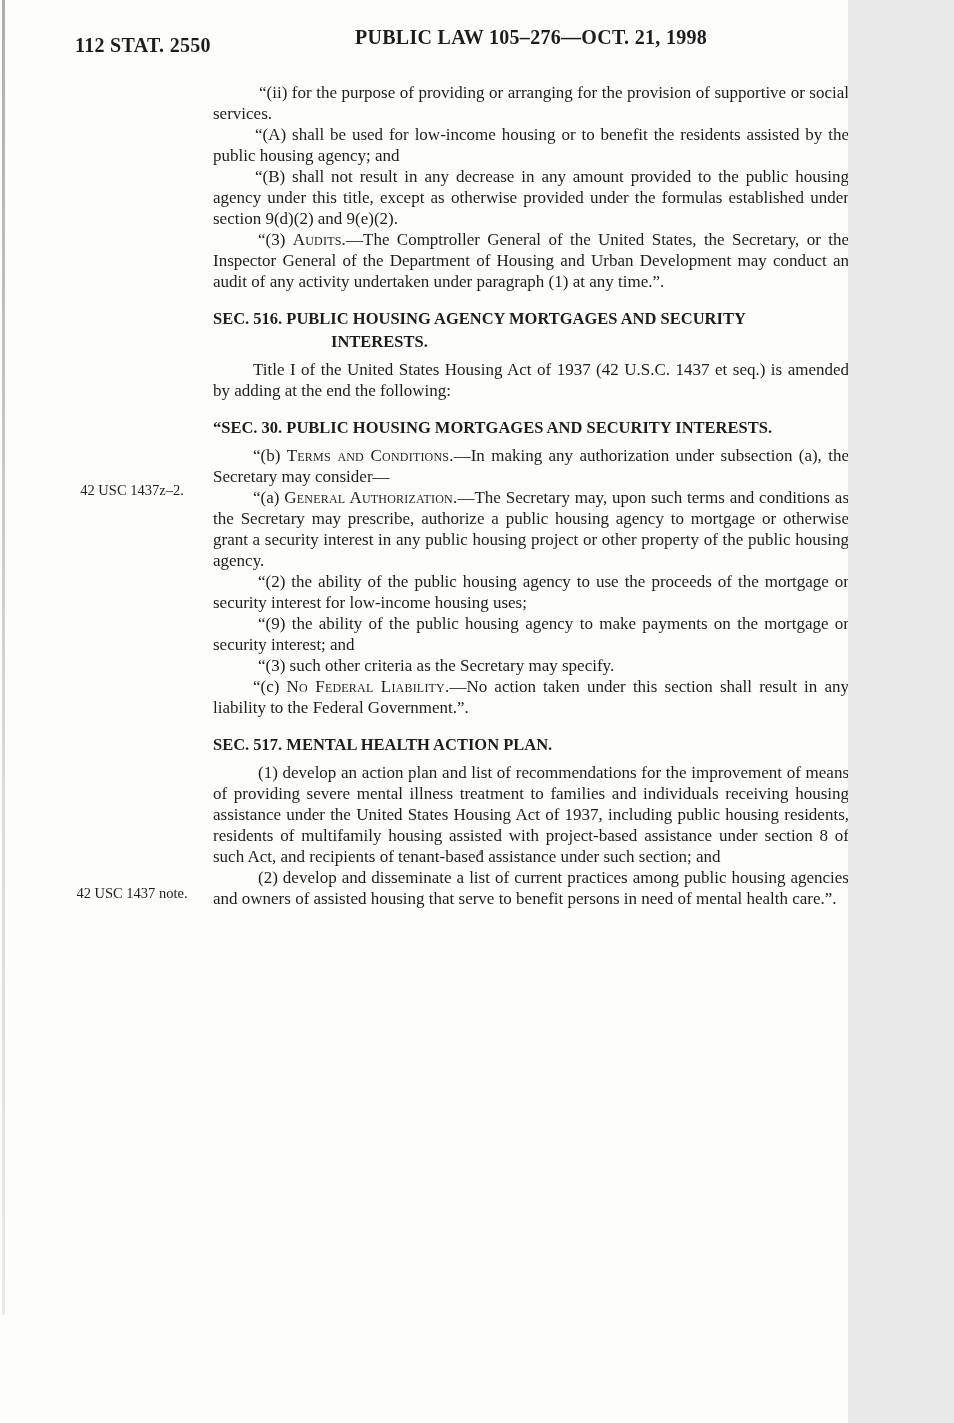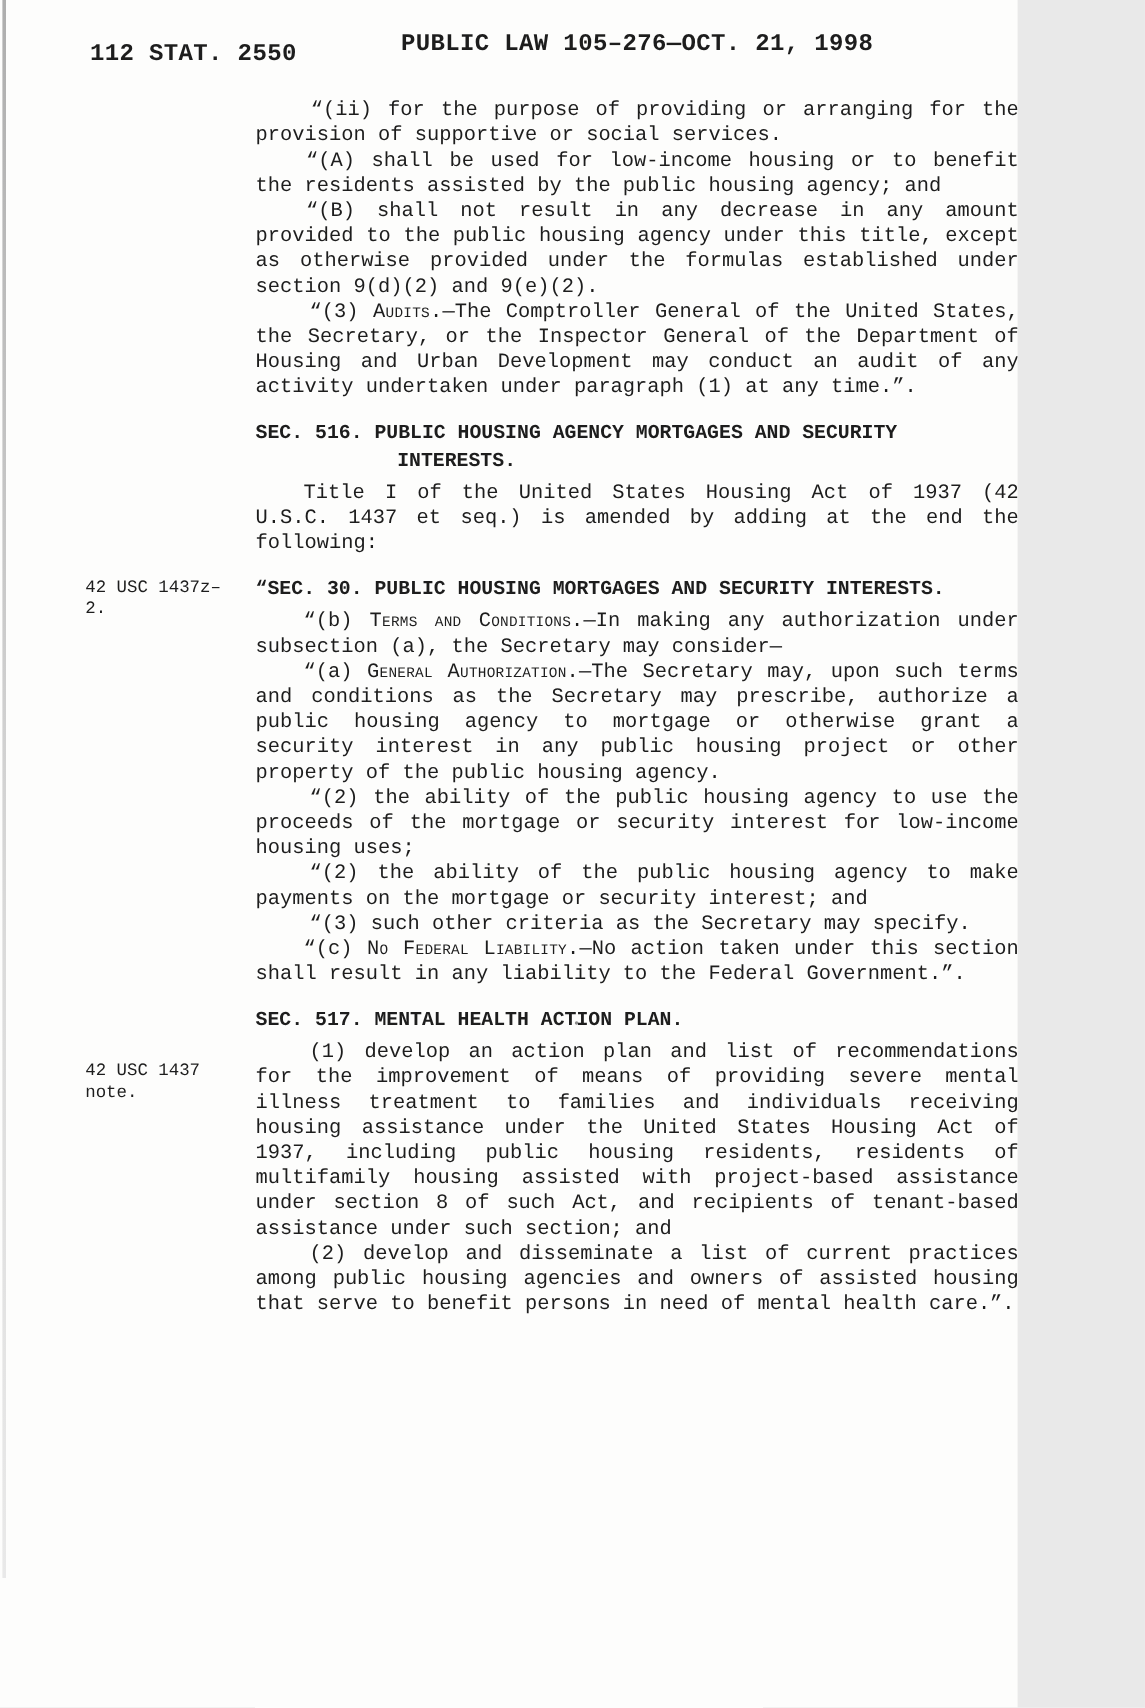--- a/index.html
+++ b/index.html
@@ -1,20 +1,20 @@
 <!DOCTYPE html>
 <html><head>
 <meta charset="utf-8">
 <style>
   html,body{margin:0;padding:0;background:#e9e9e9;}
   .page{
     position:relative;
     width:848px;height:1423px;
     background:#fdfdfc;
-    font-family:Liberation Mono, monospace;
+    font-family:Liberation Serif, serif;
     color:#1d1d1d;
     overflow:hidden;
   }
   .scan-edge{
     position:absolute;left:2px;top:0;width:3px;height:1315px;
     background:linear-gradient(#9a9a9a,#d2d2d2 60%,#e4e4e4);
     opacity:.8;
   }
   .scan-speck{
     position:absolute;left:479px;top:851px;width:3px;height:3px;
@@ -41,21 +41,21 @@
   .lv3{margin-left:106px;text-indent:46px;}
   .sc{font-variant:small-caps;letter-spacing:.2px;}
   .sec-heading{
     font-weight:700;font-size:16.5px;line-height:23px;
     margin:15px 4px 6px 0;
     padding-left:118px;text-indent:-118px;
     text-align:left;
   }
   .margin-note{
     position:absolute;left:71px;width:122px;
-    font-size:14.5px;line-height:18px;text-align:left;
+    font-size:14.5px;line-height:18px;text-align:center;
   }
 </style>
 </head>
 <body>
 
 <div class="page">
   <div class="scan-edge"></div>
   <div class="scan-speck"></div>
 
   <div class="hdr-stat">112 STAT. 2550</div>
@@ -68,20 +68,20 @@
       <p class="lv3"><span>“(ii) for the purpose of providing or arranging for the provision of supportive or social services.</span></p>
       <p class="lv2"><span>“(A) shall be used for low-income housing or to benefit the residents assisted by the public housing agency; and</span></p>
       <p class="lv2"><span>“(B) shall not result in any decrease in any amount provided to the public housing agency under this title, except as otherwise provided under the formulas established under section 9(d)(2) and 9(e)(2).</span></p>
       <p class="lv1"><span>“(3) </span><span class="sc">Audits.</span><span>—The Comptroller General of the United States, the Secretary, or the Inspector General of the Department of Housing and Urban Development may conduct an audit of any activity undertaken under paragraph (1) at any time.”.</span></p>
       <div class="sec-heading">SEC. 516. PUBLIC HOUSING AGENCY MORTGAGES AND SECURITY INTERESTS.</div>
       <p class="lv0"><span>Title I of the United States Housing Act of 1937 (42 U.S.C. 1437 et seq.) is amended by adding at the end the following:</span></p>
       <div class="sec-heading">“SEC. 30. PUBLIC HOUSING MORTGAGES AND SECURITY INTERESTS.</div>
       <p class="lv0"><span>“(b) </span><span class="sc">Terms and Conditions.</span><span>—In making any authorization under subsection (a), the Secretary may consider—</span></p>
       <p class="lv0"><span>“(a) </span><span class="sc">General Authorization.</span><span>—The Secretary may, upon such terms and conditions as the Secretary may prescribe, authorize a public housing agency to mortgage or otherwise grant a security interest in any public housing project or other property of the public housing agency.</span></p>
       <p class="lv1"><span>“(2) the ability of the public housing agency to use the proceeds of the mortgage or security interest for low-income housing uses;</span></p>
-      <p class="lv1"><span>“(2) the ability of the public housing agency to make payments on the mortgage or security interest; and</span></p>
+      <p class="lv1"><span>“(9) the ability of the public housing agency to make payments on the mortgage or security interest; and</span></p>
       <p class="lv1"><span>“(3) such other criteria as the Secretary may specify.</span></p>
       <p class="lv0"><span>“(c) </span><span class="sc">No Federal Liability.</span><span>—No action taken under this section shall result in any liability to the Federal Government.”.</span></p>
       <div class="sec-heading">SEC. 517. MENTAL HEALTH ACTION PLAN.</div>
       <p class="lv1"><span>(1) develop an action plan and list of recommendations for the improvement of means of providing severe mental illness treatment to families and individuals receiving housing assistance under the United States Housing Act of 1937, including public housing residents, residents of multifamily housing assisted with project-based assistance under section 8 of such Act, and recipients of tenant-based assistance under such section; and</span></p>
       <p class="lv1"><span>(2) develop and disseminate a list of current practices among public housing agencies and owners of assisted housing that serve to benefit persons in need of mental health care.”.</span></p>
     </div>
 </div>
 
 </body></html>

